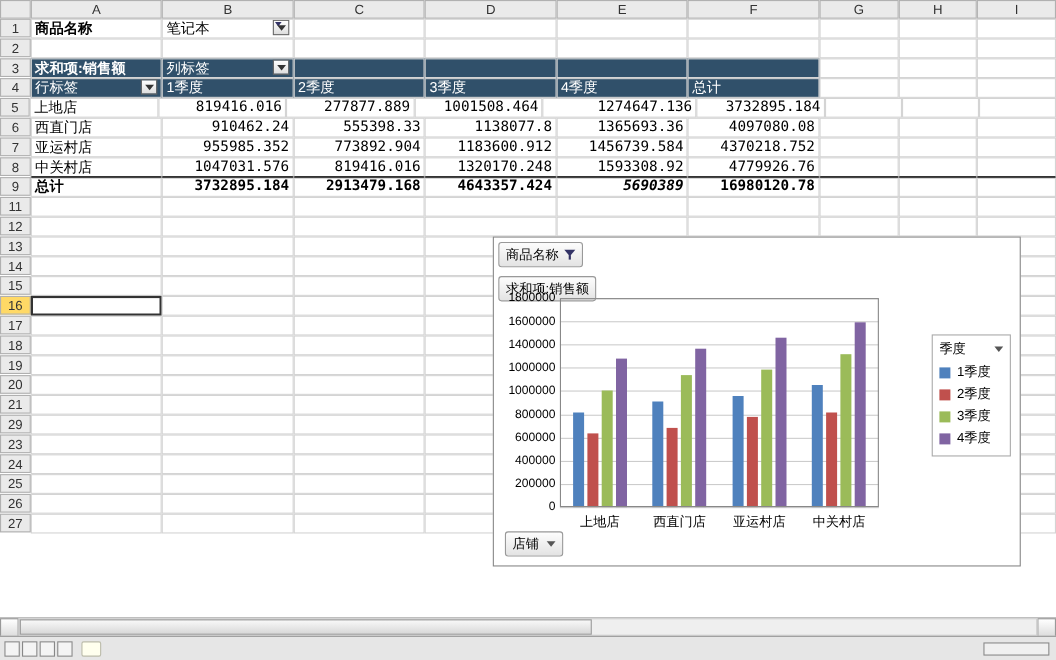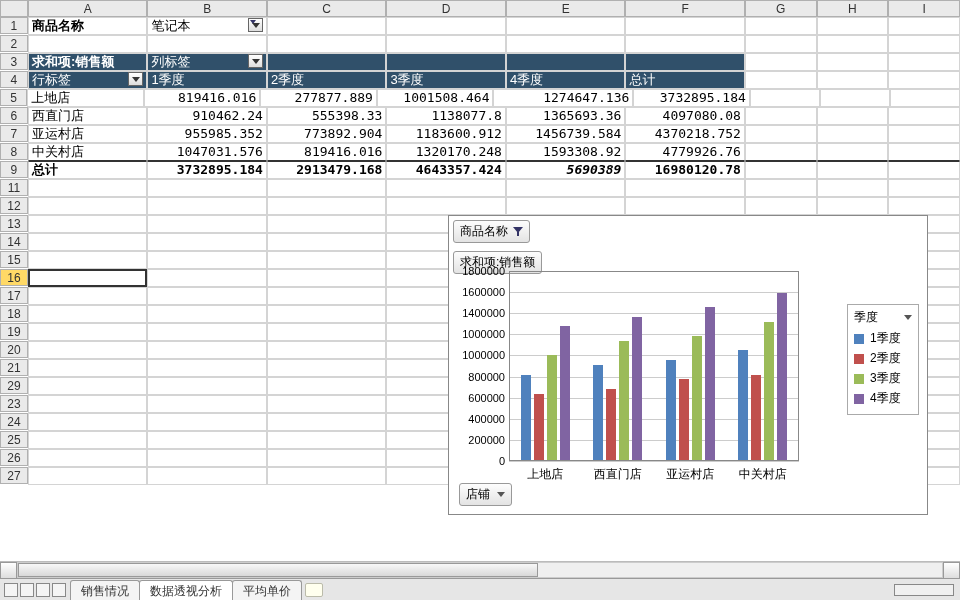--- a/index.html
+++ b/index.html
@@ -585,22 +585,17 @@
   <div class="arrow"></div>
 </div>
 
 <div class="sheet-tab-bar">
   <div class="tab-nav">
     <span></span>
     <span></span>
     <span></span>
     <span></span>
   </div>
-  <div id="sheet-tabs" style="display:flex;">
-      <div class="sheet-tab">销售情况</div>
-      <div class="sheet-tab active">数据透视分析</div>
-      <div class="sheet-tab">平均单价</div>
-    </div>
   <span style="margin-left:4px;width:18px;height:14px;border:1px solid #bba;background:#ffe;border-radius:2px;"></span>
   <div class="scroll-right">
     <div class="scroll-track"></div>
   </div>
 </div>
 
 </body></html>

